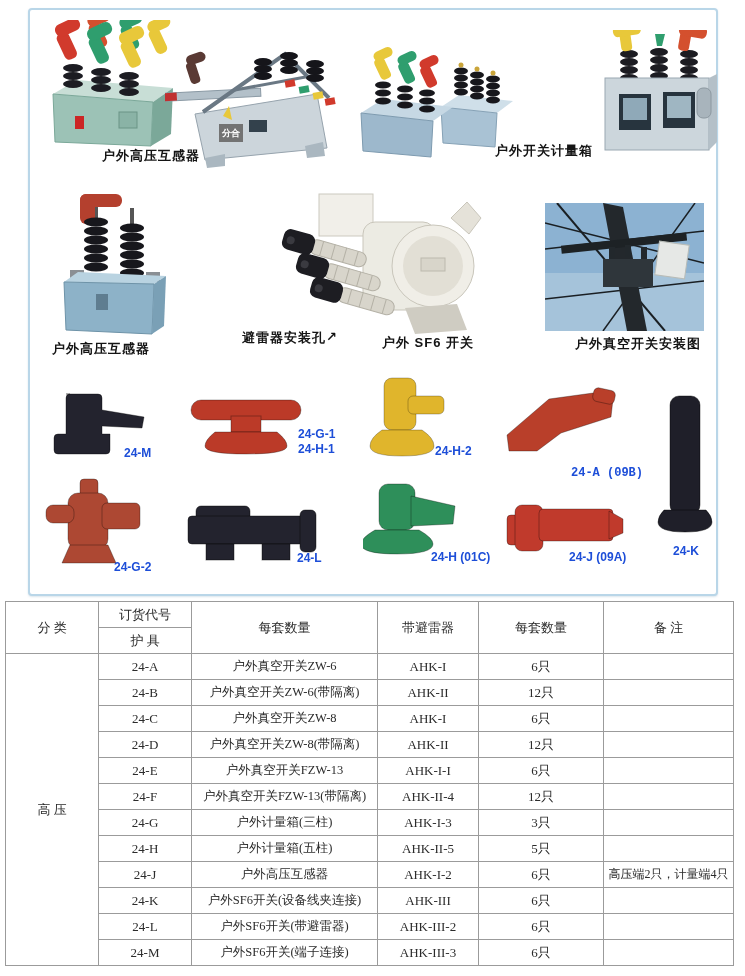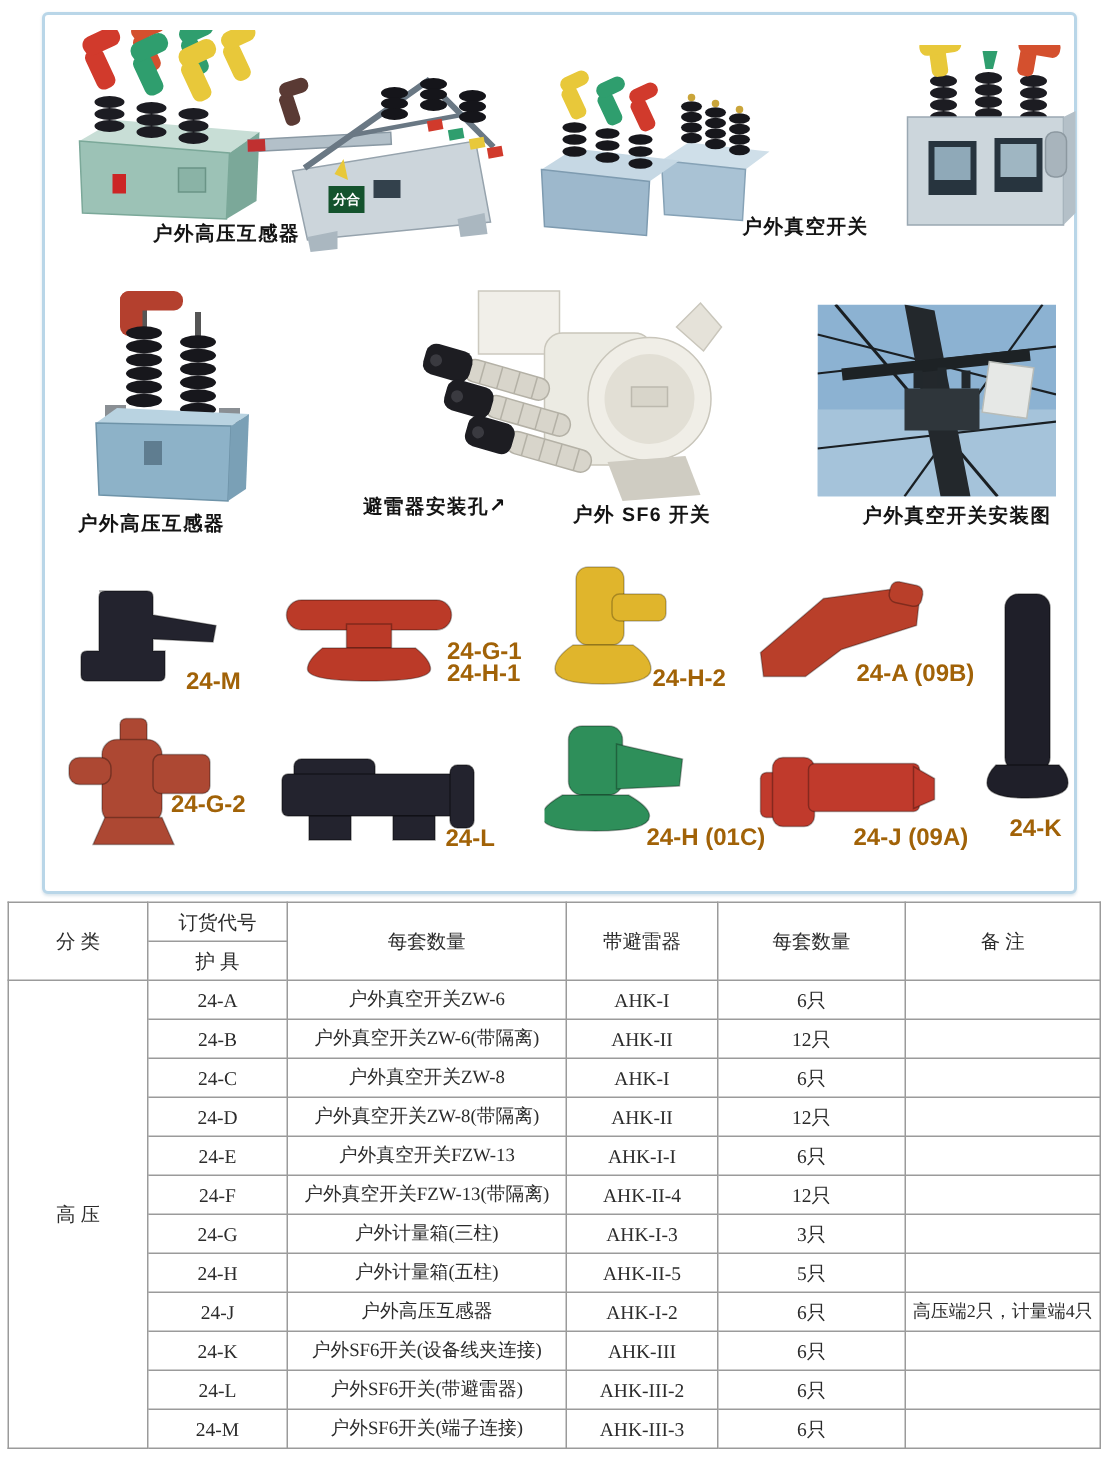--- a/index.html
+++ b/index.html
@@ -5,22 +5,22 @@
   html,body{margin:0;padding:0;}
   body{width:745px;height:976px;position:relative;background:#ffffff;overflow:hidden;
        font-family:"Liberation Sans","DejaVu Sans",sans-serif;}
   
   #panel{position:absolute;left:28px;top:8px;width:690px;height:588px;background:#fff;
          border:2px solid #b9d6e8;border-radius:4px;box-sizing:border-box;
          box-shadow:0 1px 2px rgba(150,180,200,.35);}
   .photo{position:absolute;}
   .plabel{position:absolute;font-weight:bold;font-size:13px;color:#141414;white-space:nowrap;
           letter-spacing:1px;}
-  .part-label{position:absolute;font-weight:bold;font-size:16px;color:#a16207;white-space:nowrap;}
-  .sign{position:absolute;left:54px;top:96px;width:24px;height:18px;background:#14532d;color:#fff;
+  .part-label{position:absolute;font-weight:bold;font-size:12px;color:#1d4ed8;white-space:nowrap;}
+  .sign{position:absolute;left:54px;top:96px;width:24px;height:18px;background:#737373;color:#fff;
         font-size:9px;font-weight:bold;line-height:18px;text-align:center;letter-spacing:0;}
   .arrow{font-size:13px;font-weight:bold;color:#111;vertical-align:1px;}
   
   #spec-table{position:absolute;left:5px;top:601px;width:728px;border-collapse:collapse;
               table-layout:fixed;font-family:"Liberation Serif","DejaVu Serif",serif;
               font-size:13px;color:#2b2b2b;background:#fff;}
   #spec-table td{border:1px solid #9b9b9b;text-align:center;vertical-align:middle;
                  padding:0 2px;height:25px;overflow:hidden;white-space:nowrap;}
   #spec-table tr.hrow td{height:25px;margin-left:31px;}
   td.name-cell{font-size:12.5px;}
@@ -154,21 +154,21 @@
       <g transform="translate(42,28) rotate(-25)" fill="#2f9e6e">
           <rect width="11" height="22" rx="4"></rect>
           <rect x="2" y="-7" width="20" height="10" rx="5"></rect>
         </g>
       <g transform="translate(64,32) rotate(-25)" fill="#d13a2c">
           <rect width="11" height="22" rx="4"></rect>
           <rect x="2" y="-7" width="20" height="10" rx="5"></rect>
         </g>
     </svg>
   </div>
-  <div class="plabel" style="left:465px;top:132px;">户外真空开关</div>
+  <div class="plabel" style="left:465px;top:132px;">户外开关计量箱</div>
 
   <div class="photo" style="left:555px;top:20px;width:142px;height:134px;">
     <svg width="142" height="134" viewBox="0 0 142 134">
       <g fill="#1c1c22">
         <ellipse cx="44" cy="24" rx="9" ry="4"></ellipse>
           <ellipse cx="44" cy="32" rx="9" ry="4"></ellipse>
           <ellipse cx="44" cy="40" rx="9" ry="4"></ellipse>
           <ellipse cx="44" cy="48" rx="9" ry="4"></ellipse>
         <ellipse cx="74" cy="22" rx="9" ry="4"></ellipse>
           <ellipse cx="74" cy="30" rx="9" ry="4"></ellipse>
@@ -328,21 +328,21 @@
   <div class="part-label" style="left:405px;top:434px;">24-H-2</div>
 
   <div class="photo" style="left:465px;top:377px;width:128px;height:80px;">
     <svg width="128" height="80" viewBox="0 0 128 80">
         <g stroke="rgba(0,0,0,0.3)" fill="#b93f2a">
           <path d="M12,48 L54,12 L98,6 L118,12 L116,30 L66,46 L42,64 L14,64 Z"></path>
           <rect x="98" y="2" width="22" height="14" rx="5" transform="rotate(12 109 9)"></rect>
         </g>
       </svg>
   </div>
-  <div class="part-label" style="left:541px;top:431px;">24-A (09B)</div>
+  <div class="part-label" style="left:541px;top:456px;font-family:Liberation Mono, monospace;">24-A (09B)</div>
 
   <div class="photo" style="left:626px;top:382px;width:58px;height:150px;">
     <svg width="58" height="150" viewBox="0 0 58 150">
         <g stroke="rgba(0,0,0,0.4)" fill="#1f1f29">
           <rect x="14" y="4" width="30" height="118" rx="9"></rect>
           <path d="M8,118 h42 q6,6 6,12 q0,10 -27,10 q-27,0 -27,-10 q0,-6 6,-12 z"></path>
         </g>
       </svg>
   </div>
   <div class="part-label" style="left:643px;top:534px;">24-K</div>
@@ -351,21 +351,21 @@
     <svg width="100" height="90" viewBox="0 0 100 90">
         <g stroke="rgba(0,0,0,0.3)" fill="#ad4833">
           <rect x="38" y="2" width="18" height="20" rx="4"></rect>
           <rect x="26" y="16" width="40" height="56" rx="10"></rect>
           <rect x="4" y="28" width="28" height="18" rx="7"></rect>
           <rect x="60" y="26" width="38" height="26" rx="5"></rect>
           <path d="M28,68 h38 l8,18 h-54 z"></path>
         </g>
       </svg>
   </div>
-  <div class="part-label" style="left:84px;top:518px;">24-G-2</div>
+  <div class="part-label" style="left:84px;top:550px;">24-G-2</div>
 
   <div class="photo" style="left:148px;top:490px;width:142px;height:68px;">
     <svg width="142" height="68" viewBox="0 0 142 68">
         <g stroke="rgba(0,0,0,0.4)" fill="#23232e">
           <rect x="18" y="6" width="54" height="16" rx="5"></rect>
           <rect x="10" y="16" width="118" height="28" rx="4"></rect>
           <rect x="122" y="10" width="16" height="42" rx="5"></rect>
           <rect x="28" y="44" width="28" height="16"></rect>
           <rect x="84" y="44" width="28" height="16"></rect>
         </g>

